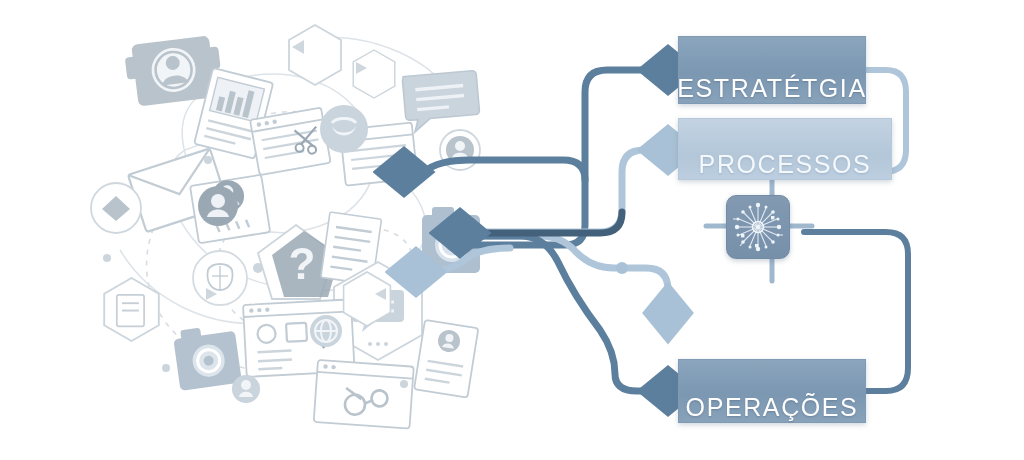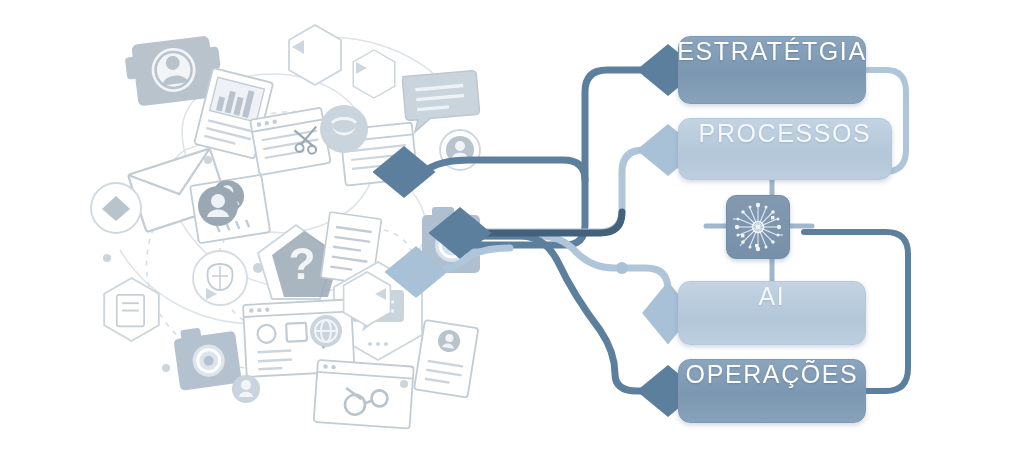--- a/index.html
+++ b/index.html
@@ -4,22 +4,22 @@
 <style>
   html,body{margin:0;padding:0;background:#ffffff;}
   body{width:1024px;height:460px;overflow:hidden;
        font-family:"Liberation Sans","DejaVu Sans",sans-serif;}
   .stage{position:relative;width:1024px;height:460px;background:#ffffff;}
   .layer{position:absolute;left:0;top:0;width:1024px;height:460px;}
   #chaos-layer{opacity:1;}
 
   .node-box{
     position:absolute;
-    border-radius:12px;
-    display:flex;align-items:flex-start;justify-content:center;
+    border-radius:0;
+    display:flex;align-items:flex-end;justify-content:center;
     box-sizing:border-box;
     box-shadow:0 2px 5px rgba(90,110,135,.28);
   }
   .node-box .node-label{
     color:#ffffff;
     letter-spacing:1.6px;
     font-size:25px;
     font-weight:400;
     text-shadow:0 1px 2px rgba(80,100,125,.45);
     white-space:nowrap;
@@ -347,23 +347,20 @@
   </svg>
 
   <div class="node-box node-dark" style="left:678px;top:36px;width:188px;height:68px;">
     <span class="node-label">ESTRATÉTGIA</span>
   </div>
 
   <div class="node-box node-light" style="left:678px;top:118px;width:214px;height:62px;">
     <span class="node-label">PROCESSOS</span>
   </div>
 
-  <div class="node-box node-light" style="left:678px;top:281px;width:188px;height:64px;">
-    <span class="node-label">AI</span>
-  </div>
 
   <div class="node-box node-dark" style="left:678px;top:359px;width:188px;height:64px;">
     <span class="node-label">OPERAÇÕES</span>
   </div>
 
   <div class="chip" style="left:726px;top:195px;width:62px;height:62px;">
     <svg width="56" height="56" viewBox="0 0 56 56">
       <g stroke="#e6eef6" stroke-width="1.1" fill="none" opacity=".95">
         <line x1="28" y1="28" x2="28" y2="7"></line>
           <line x1="28" y1="28" x2="28" y2="49"></line>

